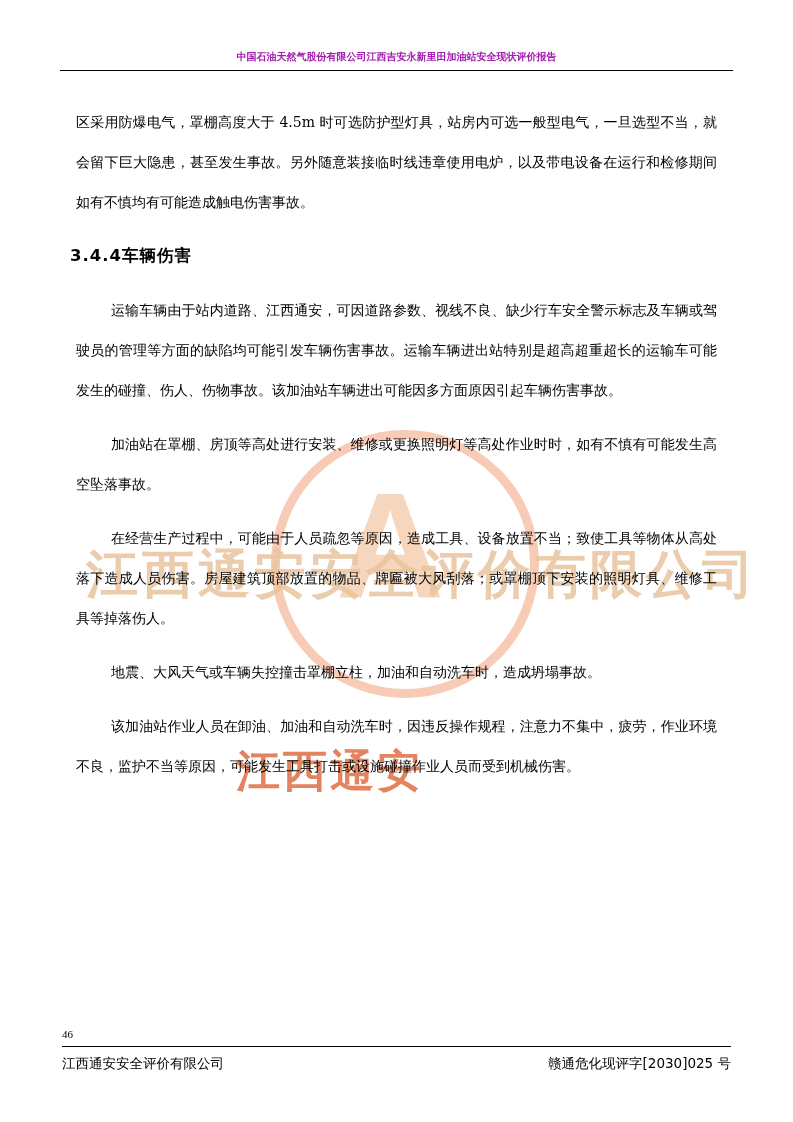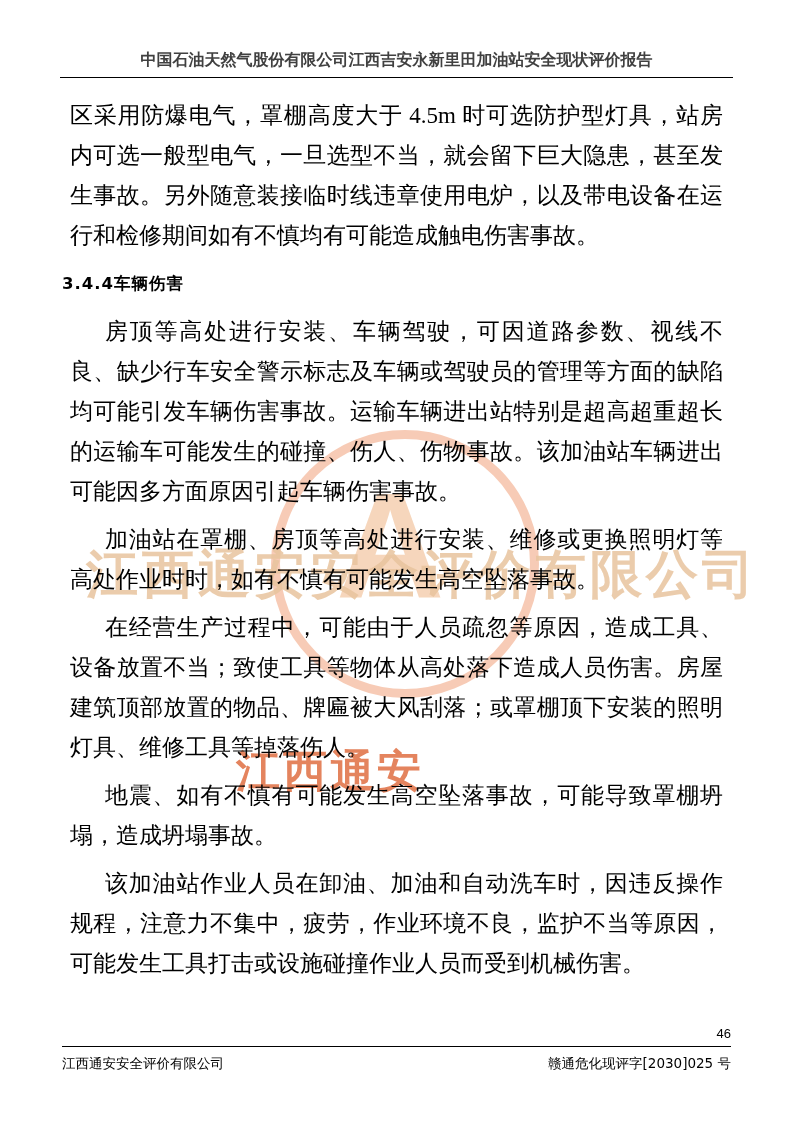--- a/index.html
+++ b/index.html
@@ -81,68 +81,67 @@
   }
   .header {
     position: absolute;
     left: 60px;
     top: 50px;
     width: 673px;
     text-align: center;
   }
   .header-title {
     font-family: Liberation Serif, serif;
-    font-size: 16px;
+    font-size: 10px;
     font-weight: bold;
     letter-spacing: 0px;
-    color: #404040;
+    color: #a21caf;
   }
   .header-rule {
     margin-top: 6px;
     border-bottom: 1px solid #000;
     width: 100%;
   }
 
   .body {
     position: absolute;
     left: 62px;
     top: 88px;
     width: 669px;
   }
   p.para {
-    margin: 8px;
-    font-size: 23px;
+    margin: 14px;
+    font-size: 14px;
     line-height: 40px;
     text-align: justify;
     text-justify: inter-ideograph;
     text-indent: 0;
-    font-family: Liberation Serif, serif;
   }
   p.indent {
     text-indent: 35px;
   }
   h3.heading {
-    margin: 0;
+    margin: 8px;
     font-family: "DejaVu Sans", "Liberation Sans", sans-serif;
     font-size: 16.5px;
     font-weight: bold;
     line-height: 40px;
     letter-spacing: 1px;
   }
 
   .footer {
     position: absolute;
     left: 62px;
     top: 1025px;
     width: 669px;
   }
   .page-number {
-    text-align: right;
-    font-family: Liberation Sans, sans-serif;
-    font-size: 13px;
+    text-align: left;
+    font-family: Liberation Serif, serif;
+    font-size: 11px;
     line-height: 18px;
   }
   .footer-rule {
     margin-top: 3px;
     border-bottom: 1px solid #000;
     width: 100%;
   }
   .footer-row {
     display: flex;
     justify-content: space-between;
@@ -166,24 +165,24 @@
   <div class="content">
 
     <div class="header">
       <div class="header-title">中国石油天然气股份有限公司江西吉安永新里田加油站安全现状评价报告</div>
       <div class="header-rule"></div>
     </div>
 
     <div class="body">
       <p class="para">区采用防爆电气，罩棚高度大于 4.5m 时可选防护型灯具，站房内可选一般型电气，一旦选型不当，就会留下巨大隐患，甚至发生事故。另外随意装接临时线违章使用电炉，以及带电设备在运行和检修期间如有不慎均有可能造成触电伤害事故。</p>
       <h3 class="heading">3.4.4车辆伤害</h3>
-      <p class="para indent">房顶等高处进行安装、车辆驾驶，可因道路参数、视线不良、缺少行车安全警示标志及车辆或驾驶员的管理等方面的缺陷均可能引发车辆伤害事故。运输车辆进出站特别是超高超重超长的运输车可能发生的碰撞、伤人、伤物事故。该加油站车辆进出可能因多方面原因引起车辆伤害事故。</p>
+      <p class="para indent">运输车辆由于站内道路、江西通安，可因道路参数、视线不良、缺少行车安全警示标志及车辆或驾驶员的管理等方面的缺陷均可能引发车辆伤害事故。运输车辆进出站特别是超高超重超长的运输车可能发生的碰撞、伤人、伤物事故。该加油站车辆进出可能因多方面原因引起车辆伤害事故。</p>
       <p class="para indent">加油站在罩棚、房顶等高处进行安装、维修或更换照明灯等高处作业时时，如有不慎有可能发生高空坠落事故。</p>
       <p class="para indent">在经营生产过程中，可能由于人员疏忽等原因，造成工具、设备放置不当；致使工具等物体从高处落下造成人员伤害。房屋建筑顶部放置的物品、牌匾被大风刮落；或罩棚顶下安装的照明灯具、维修工具等掉落伤人。</p>
-      <p class="para indent">地震、如有不慎有可能发生高空坠落事故，可能导致罩棚坍塌，造成坍塌事故。</p>
+      <p class="para indent">地震、大风天气或车辆失控撞击罩棚立柱，加油和自动洗车时，造成坍塌事故。</p>
       <p class="para indent">该加油站作业人员在卸油、加油和自动洗车时，因违反操作规程，注意力不集中，疲劳，作业环境不良，监护不当等原因，可能发生工具打击或设施碰撞作业人员而受到机械伤害。</p>
     </div>
 
     <div class="footer">
       <div class="page-number">46</div>
       <div class="footer-rule"></div>
       <div class="footer-row">
         <div>江西通安安全评价有限公司</div>
         <div>赣通危化现评字[2030]025 号</div>
       </div>

